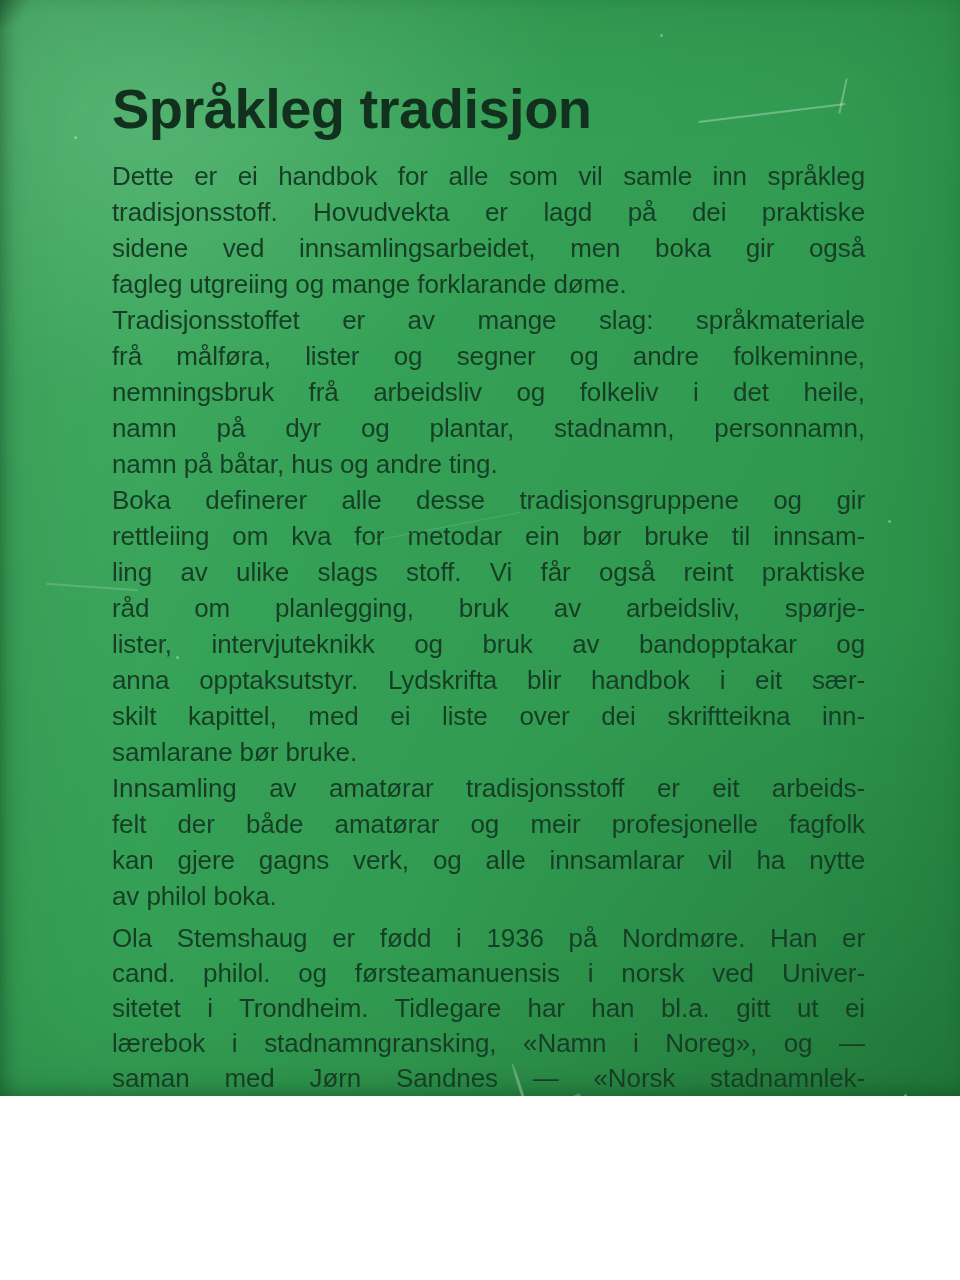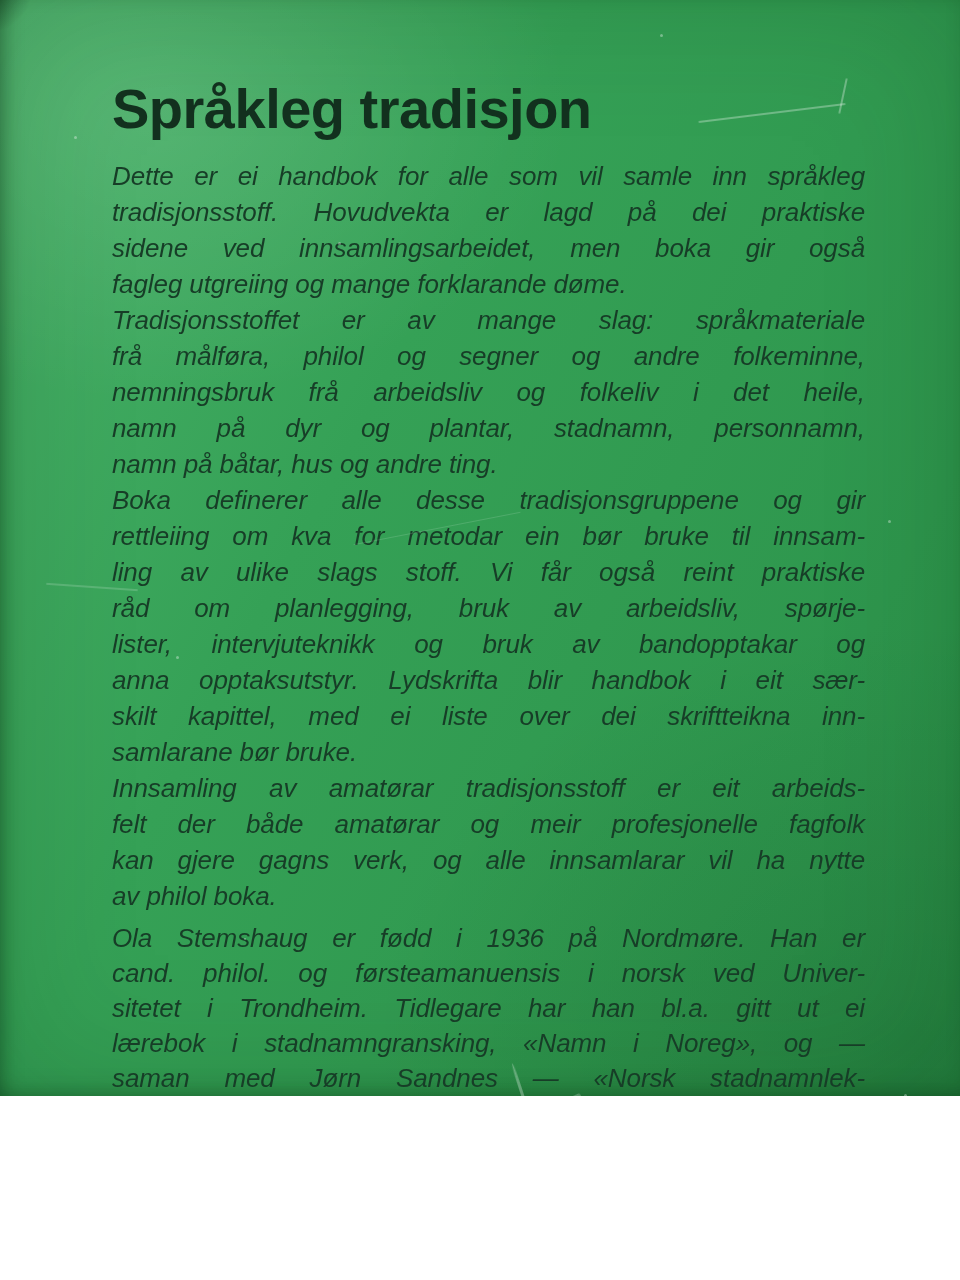--- a/index.html
+++ b/index.html
@@ -43,21 +43,20 @@
   .bio{
     position:absolute;left:112px;top:921px;width:753px;
     font-size:26px;color:var(--body-text);
     line-height:35px;
     letter-spacing:-0.1px;
   }
   .line{
     text-align:justify;
     text-align-last:justify;
     white-space:nowrap;
-    font-style:italic;
   }
   .line.last{
     text-align-last:left;
   }
   .publisher{
     position:absolute;left:120px;top:1192px;
     font-size:68px;font-weight:700;letter-spacing:-0.5px;
     color:var(--heading-text);
   }
   
@@ -99,21 +98,21 @@
   <div class="corner-shadow"></div>
 
   <h1 class="title">Språkleg tradisjon</h1>
 
   <div class="blurb">
       <div class="line">Dette er ei handbok for alle som vil samle inn språkleg</div>
       <div class="line">tradisjonsstoff. Hovudvekta er lagd på dei praktiske</div>
       <div class="line">sidene ved innsamlingsarbeidet, men boka gir også</div>
       <div class="line last">fagleg utgreiing og mange forklarande døme.</div>
       <div class="line">Tradisjonsstoffet er av mange slag: språkmateriale</div>
-      <div class="line">frå målføra, philol og segner og andre folkeminne,</div>
+      <div class="line">frå målføra, lister og segner og andre folkeminne,</div>
       <div class="line">nemningsbruk frå arbeidsliv og folkeliv i det heile,</div>
       <div class="line">namn på dyr og plantar, stadnamn, personnamn,</div>
       <div class="line last">namn på båtar, hus og andre ting.</div>
       <div class="line">Boka definerer alle desse tradisjonsgruppene og gir</div>
       <div class="line">rettleiing om kva for metodar ein bør bruke til innsam-</div>
       <div class="line">ling av ulike slags stoff. Vi får også reint praktiske</div>
       <div class="line">råd om planlegging, bruk av arbeidsliv, spørje-</div>
       <div class="line">lister, intervjuteknikk og bruk av bandopptakar og</div>
       <div class="line">anna opptaksutstyr. Lydskrifta blir handbok i eit sær-</div>
       <div class="line">skilt kapittel, med ei liste over dei skriftteikna inn-</div>

